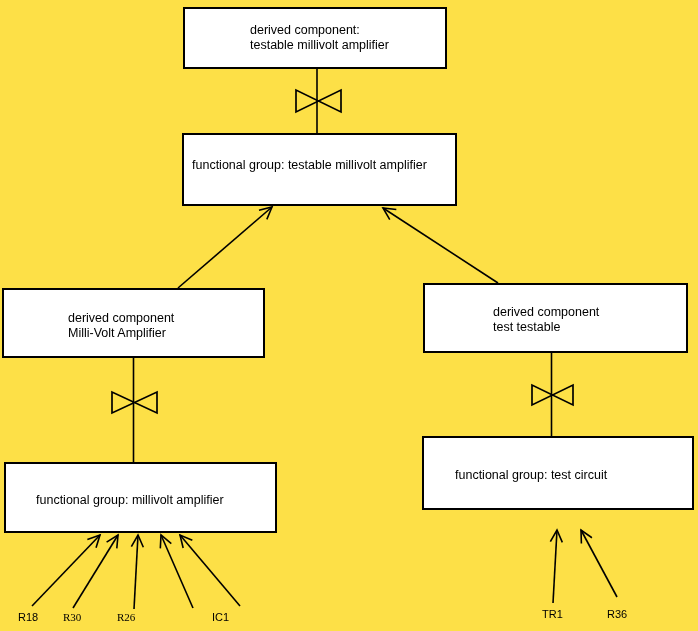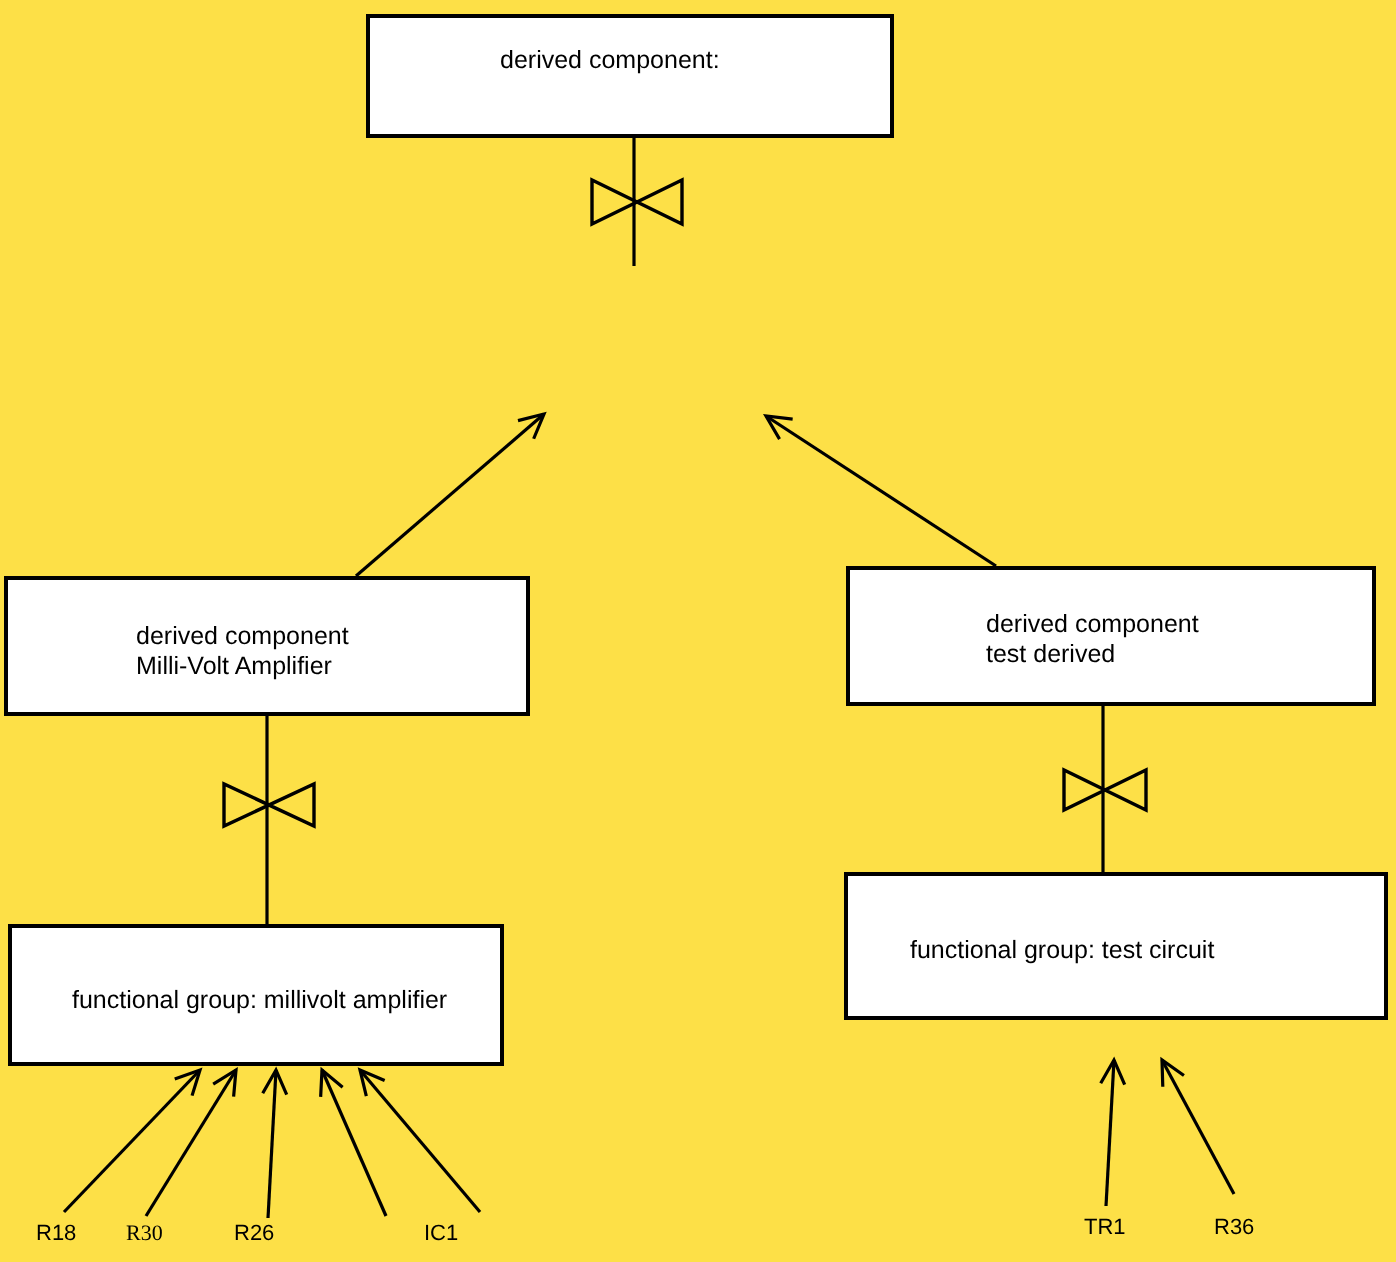--- a/index.html
+++ b/index.html
@@ -52,30 +52,30 @@
     line-height: 14px;
     white-space: nowrap;
   }
   
   #node-derived-testable      { left: 183px; top: 7px;   width: 264px; height: 62px; }
   #node-derived-testable .node-text { left: 65px; top: 14px; }
   #node-fg-testable           { left: 182px; top: 133px; width: 275px; height: 73px; }
   #node-fg-testable .node-text { left: 8px; top: 23px; }
   #node-derived-millivolt     { left: 2px;   top: 288px; width: 263px; height: 70px; }
   #node-derived-millivolt .node-text { left: 64px; top: 21px; }
-  #node-fg-millivolt          { left: 4px;   top: 462px; width: 248px; height: 71px; }
+  #node-fg-millivolt          { left: 4px;   top: 462px; width: 273px; height: 71px; }
   #node-fg-millivolt .node-text { left: 30px; top: 29px; }
   #node-derived-testcircuit   { left: 423px; top: 283px; width: 265px; height: 70px; }
   #node-derived-testcircuit .node-text { left: 68px; top: 20px; }
   #node-fg-testcircuit        { left: 422px; top: 436px; width: 272px; height: 74px; text-align: right; }
   #node-fg-testcircuit .node-text { left: 31px; top: 30px; }
   
   #label-r18 { left: 18px;  top: 610px; }
   #label-r30 { left: 63px;  top: 610px; font-family: Liberation Serif, serif; }
-  #label-r26 { left: 117px; top: 610px; }
+  #label-r26 { left: 117px; top: 610px; font-family: Liberation Serif, serif; }
   #label-r22 { left: 168px; top: 639px; }
   #label-ic1 { left: 212px; top: 610px; }
   #label-tr1 { left: 542px; top: 607px; }
   #label-r36 { left: 607px; top: 607px; }
 </style>
 </head>
 <body>
 
 <div class="canvas">
 
@@ -104,41 +104,47 @@
     <line class="edge" x1="193" y1="608" x2="161" y2="535" marker-end="url(#arrowOpen)"></line>
     <line class="edge" x1="240" y1="606" x2="180" y2="535" marker-end="url(#arrowOpen)"></line>
 
     <line class="edge" x1="553" y1="603" x2="557" y2="530" marker-end="url(#arrowOpen)"></line>
     <line class="edge" x1="617" y1="597" x2="581" y2="530" marker-end="url(#arrowOpen)"></line>
   </svg>
 
   <div class="node" id="node-derived-testable">
     <div class="node-text">
       <div>derived component:</div>
+      <div>testable millivolt amplifier</div>
     </div>
   </div>
 
+  <div class="node" id="node-fg-testable">
+    <div class="node-text">
+      <div>functional group: testable millivolt amplifier</div>
+    </div>
+  </div>
 
   <div class="node" id="node-derived-millivolt">
     <div class="node-text">
       <div>derived component</div>
       <div>Milli-Volt Amplifier</div>
     </div>
   </div>
 
   <div class="node" id="node-fg-millivolt">
     <div class="node-text">
       <div>functional group: millivolt amplifier</div>
     </div>
   </div>
 
   <div class="node" id="node-derived-testcircuit">
     <div class="node-text">
       <div>derived component</div>
-      <div>test derived</div>
+      <div>test testable</div>
     </div>
   </div>
 
   <div class="node" id="node-fg-testcircuit">
     <div class="node-text">
       <div>functional group: test circuit</div>
     </div>
   </div>
 
   <div class="leaf-label" id="label-r18">R18</div>

